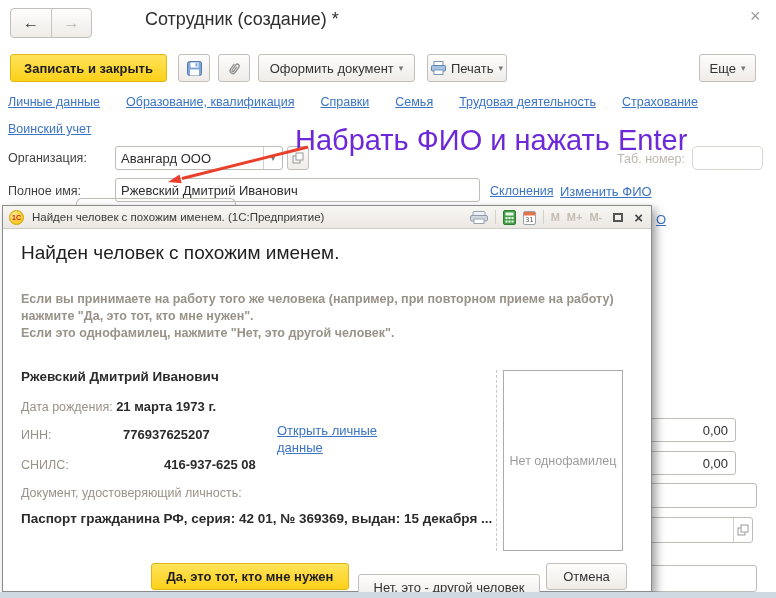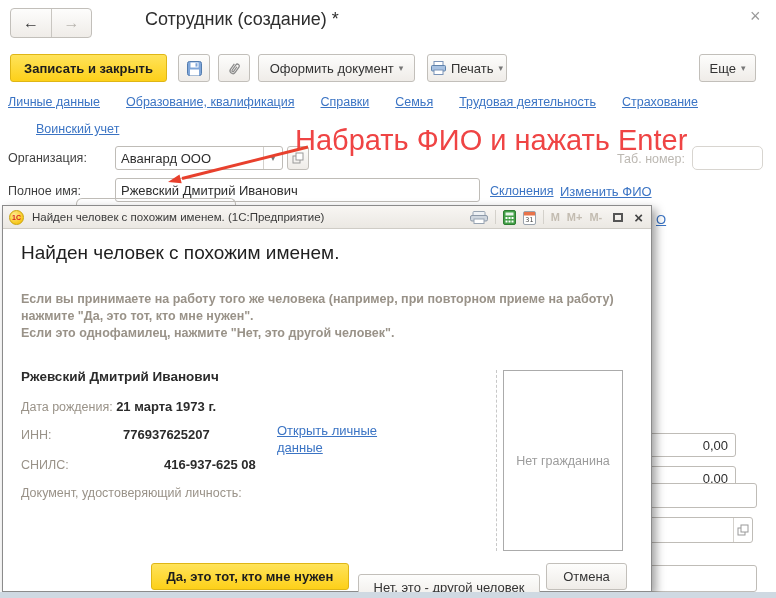--- a/index.html
+++ b/index.html
@@ -54,24 +54,24 @@
   .tb-sep { width:1px; height:14px; background:#d4d1cb; }
   .mem { font-size:11px; font-weight:bold; color:#c3bcb1; }
   .maxbox { width:10px; height:9px; border:2px solid #555; cursor:pointer; }
   .dlg-gray { color:#999288; font-size:12.5px; }
   .b { font-weight:bold; color:#2b2b2b; }
   .photo-box { border:1px solid #ababab; display:flex; align-items:center; justify-content:center;
     color:#9c9c9c; font-size:12.5px; }
   .dash-v { border-left:1px dashed #c8c8c8; }
   .dlg-btn { position:absolute; height:27px; }
   
-  .bg-num { text-align:right; display:flex; align-items:center; justify-content:flex-end;margin-top:15px; }
+  .bg-num { text-align:right; display:flex; align-items:center; justify-content:flex-end; }
   .openbtn { display:flex; align-items:center; justify-content:center; cursor:pointer; }
   #bottom-strip { position:absolute; left:0; top:592px; width:776px; height:6px; background:#cfd9e2; z-index:11; }
-  .annotation { z-index:20; color:#ef4444; font-size:29px; white-space:nowrap; }
+  .annotation { z-index:20; color:#6d28d9; font-size:29px; white-space:nowrap; }
   .grp-top { border:1px solid #c0bdb8; border-bottom:none; border-radius:6px 6px 0 0; }
 </style>
 </head>
 <body>
 
 <div id="screen">
 
   <div class="abs navgroup" style="left:10px; top:8px;">
     <div class="navbtn" style="color:#3a3a3a;">
         <span>←</span>
@@ -124,21 +124,21 @@
   </div>
 
   <div class="abs" style="left:8px; top:95px; display:flex; gap:26px;">
     <span class="link">Личные данные</span>
     <span class="link">Образование, квалификация</span>
     <span class="link">Справки</span>
     <span class="link">Семья</span>
     <span class="link">Трудовая деятельность</span>
     <span class="link">Страхование</span>
   </div>
-  <div class="abs" style="left:8px; top:119px;margin-left:28px;">
+  <div class="abs" style="left:8px; top:119px;">
     <span class="link">Воинский учет</span>
   </div>
 
   <div class="abs lbl" style="left:8px; top:151px;">Организация:</div>
   <div class="abs input combo" style="left:115px; top:146px; width:168px; padding:0;">
     <span class="val">Авангард ООО</span>
     <span class="drop">
         <span class="caret">▾</span>
       </span>
   </div>
@@ -252,24 +252,25 @@
 
     <div class="abs dlg-gray" style="left:18px; top:222px;">ИНН:</div>
     <div class="abs b" style="left:120px; top:221px; font-size:13px;">776937625207</div>
 
     <span class="abs link" style="left:274px; top:216px; width:115px; white-space:normal; line-height:17px; font-size:13px;">Открыть личные данные</span>
 
     <div class="abs dlg-gray" style="left:18px; top:252px;">СНИЛС:</div>
     <div class="abs b" style="left:120px; top:251px; font-size:13px;margin-left:41px;">416-937-625 08</div>
 
     <div class="abs dlg-gray" style="left:18px; top:280px;">Документ, удостоверяющий личность:</div>
+    <div class="abs b" style="left:18px; top:305px; font-size:13.5px;">Паспорт гражданина РФ, серия: 42 01, № 369369, выдан: 15 декабря ...</div>
 
     <div class="abs dash-v" style="left:493px; top:164px; height:181px;"></div>
     <div class="abs photo-box" style="left:500px; top:164px; width:120px; height:181px;">
-      <span>Нет гражданина</span>
+      <span>Нет однофамилец</span>
     </div>
 
     <div class="dlg-btn btn btn-yellow" style="left:148px; top:357px; width:198px;">
         <span>Да, это тот, кто мне нужен</span>
       </div>
     <div class="dlg-btn btn" style="left:355px; top:368px; width:182px;">
         <span>Нет, это - другой человек</span>
       </div>
     <div class="dlg-btn btn" style="left:543px; top:357px; width:81px;">
         <span>Отмена</span>

